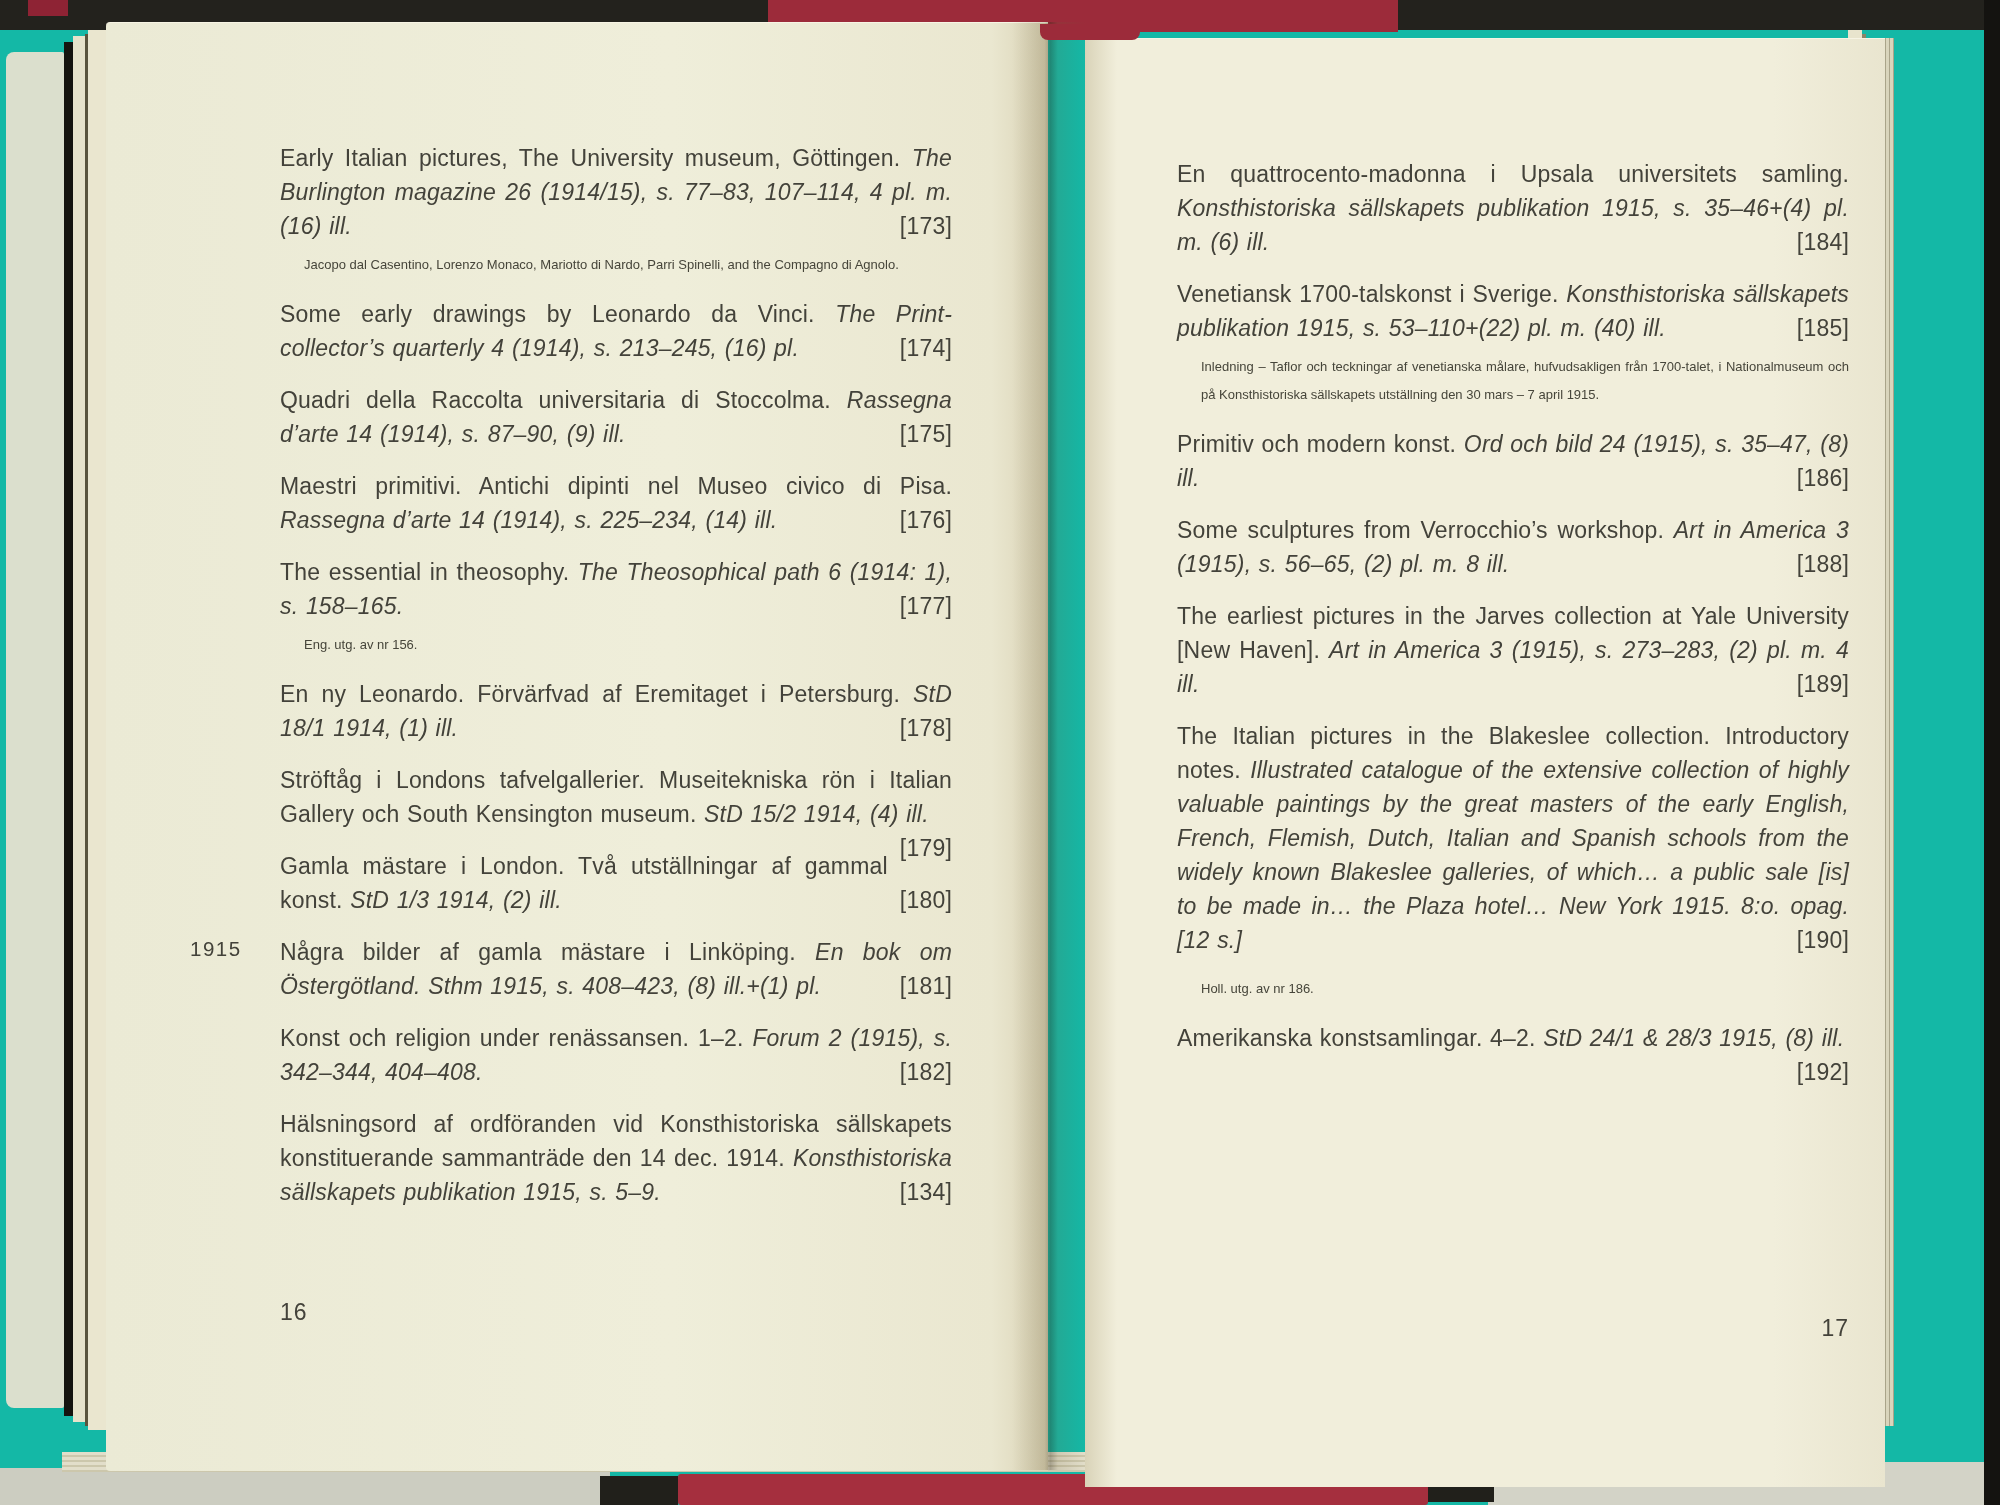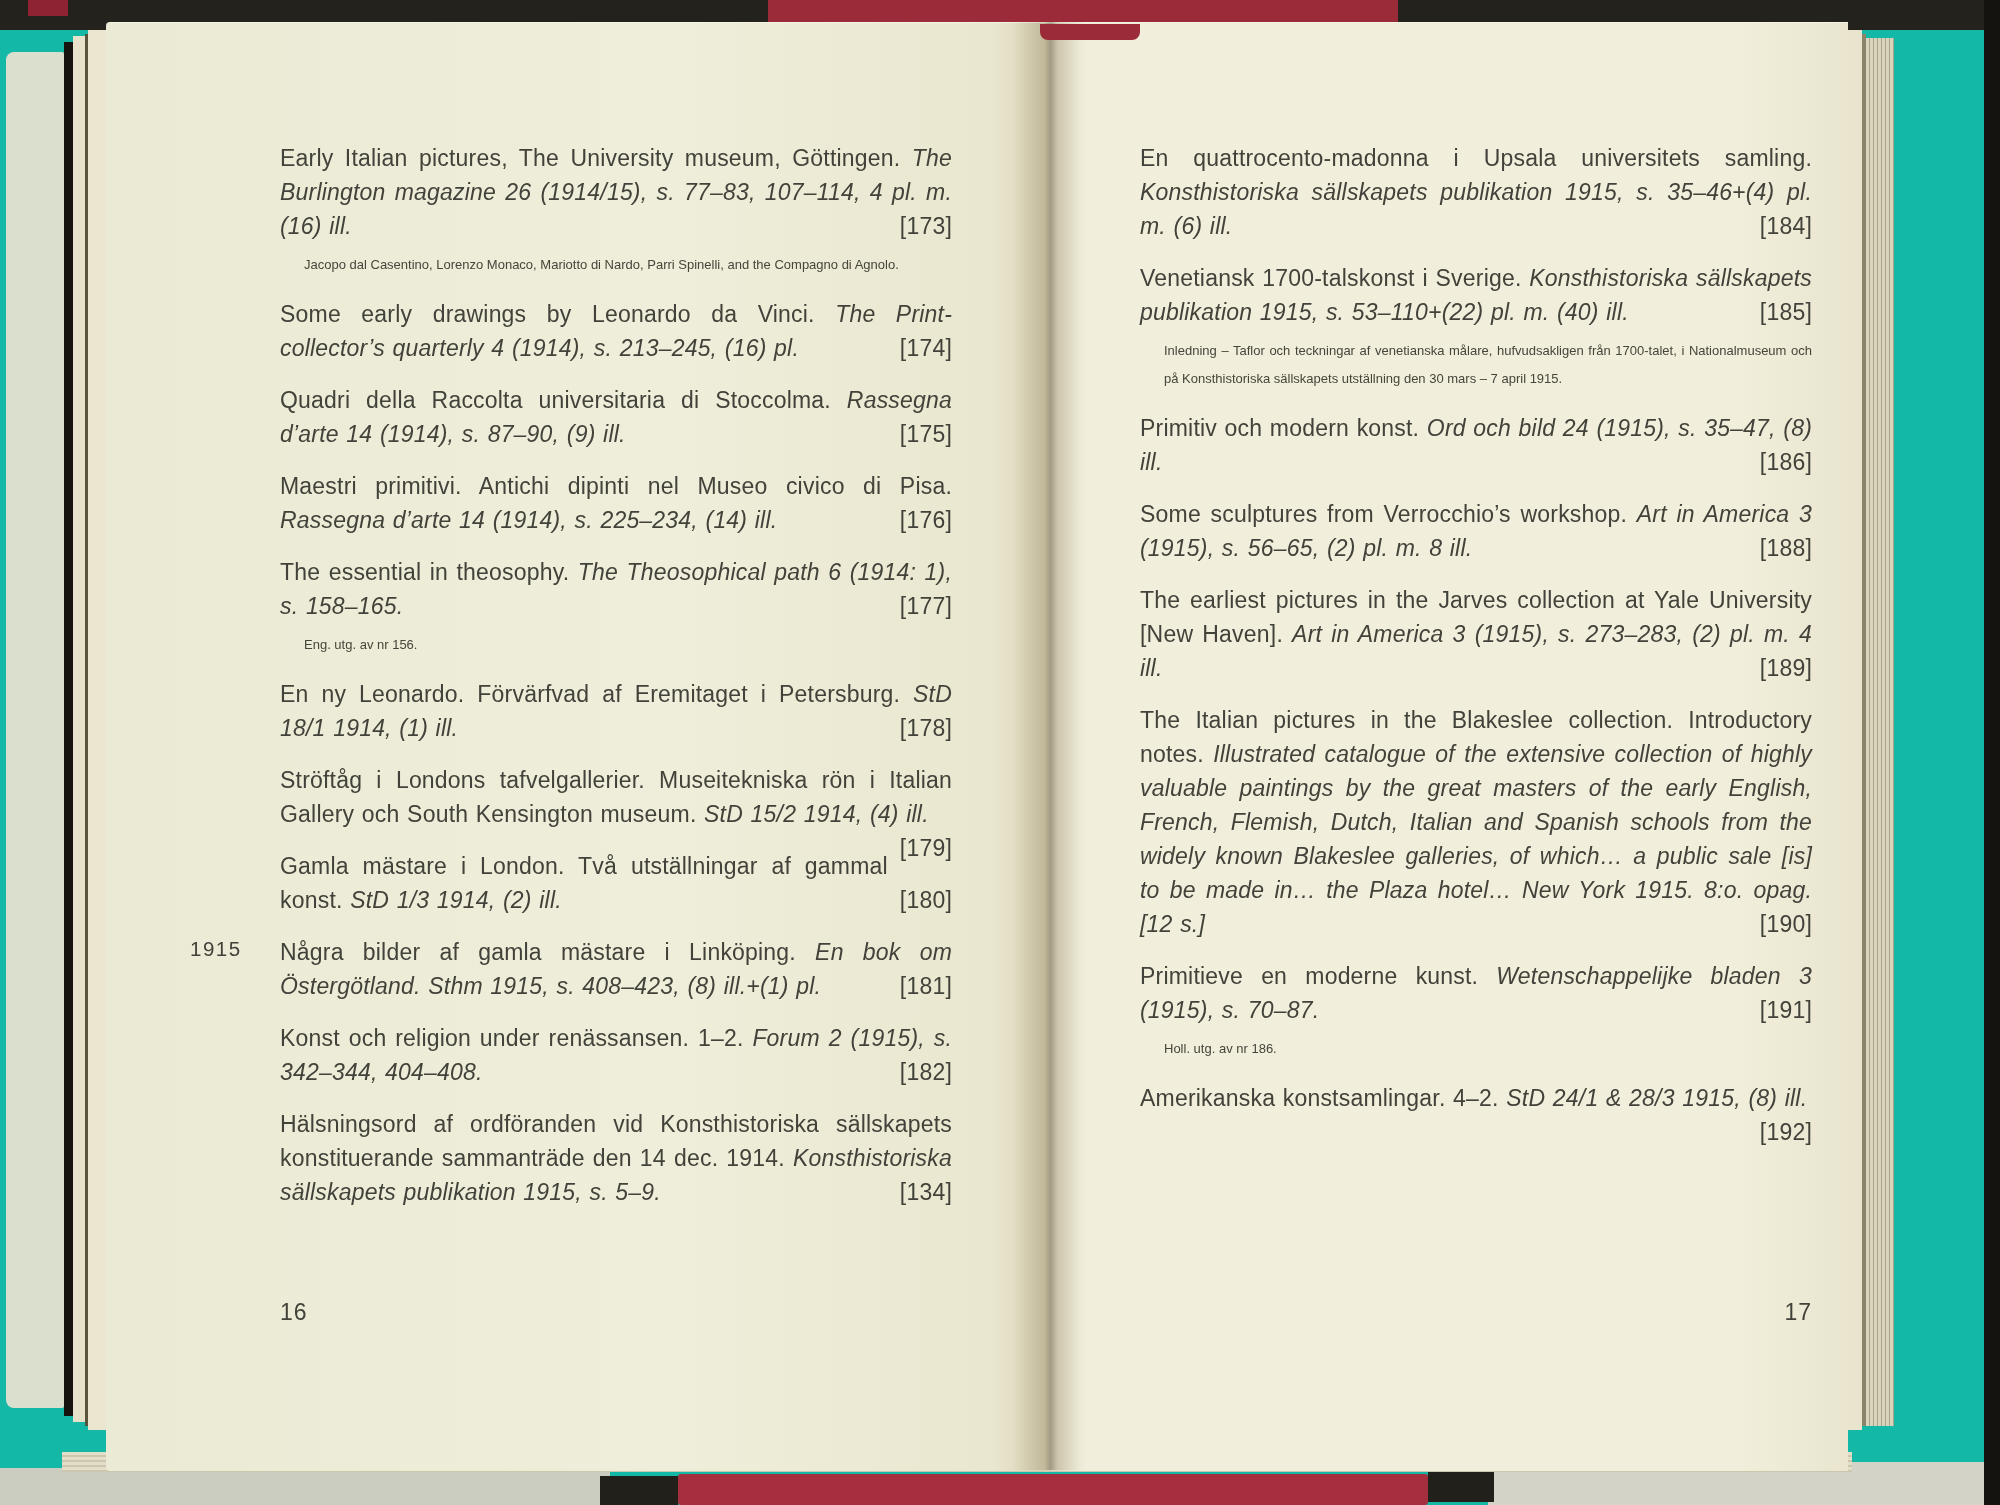--- a/index.html
+++ b/index.html
@@ -22,23 +22,23 @@
 
   .edge-r1 { position:absolute; left:1848px; top:30px; width:14px; height:1400px; background:#e8e4cd; }
   .edge-r2 { position:absolute; left:1862px; top:34px; width:4px;  height:1392px; background:#8a8468; }
   .edge-r3 { position:absolute; left:1866px; top:38px; width:28px; height:1388px;
              background:repeating-linear-gradient(to right,#d9d5bc 0 3px,#a9a489 3px 4px); }
 
   .page { position:absolute; top:22px; height:1448px; z-index:2; }
   .left-page  { left:106px;  width:942px;
     background:linear-gradient(to right,#ebead5 0%,#efeeda 60%,#eae7d0 94%,#d8d1b3 100%);
     border-radius:4px 0 0 4px; border-top:1px solid #f7f4e4; }
-  .right-page { left:1048px; width:800px;
+  .right-page { left:1085px; width:800px;
     background:linear-gradient(to right,#d9d3b8 0%,#f1eedb 4%,#f1eedb 86%,#e9e5cf 100%);
-    border-top:1px solid #f7f4e4; }
+    border-top:1px solid #f7f4e4;margin-top:16px; }
   .gutter-shadow { position:absolute; left:1012px; top:22px; width:74px; height:1448px; z-index:3; pointer-events:none;
     background:linear-gradient(to right,rgba(110,95,60,0) 0%,rgba(110,95,60,0.22) 44%,rgba(55,45,25,0.34) 52%,rgba(110,95,60,0.16) 62%,rgba(110,95,60,0) 100%); }
 
   .bottom-pages { position:absolute; left:62px; top:1452px; width:1790px; height:20px; z-index:1;
     background:repeating-linear-gradient(to bottom,#e2deca 0 3px,#ccc7ac 3px 5px); }
   .bottom-light-left  { position:absolute; left:0; top:1468px; width:610px; height:37px; background:#cccdc1; }
   .bottom-light-right { position:absolute; left:1488px; top:1462px; width:512px; height:43px; background:#d3d3c7; }
   .bottom-black-left  { position:absolute; left:600px;  top:1476px; width:78px; height:29px; background:#21201b; }
   .bottom-red         { position:absolute; left:678px;  top:1474px; width:750px; height:31px; background:#a52f3e; border-radius:3px; }
   .bottom-black-right { position:absolute; left:1428px; top:1472px; width:66px; height:30px; background:#21201b; }
@@ -188,21 +188,20 @@
   </div>
 
   <div class="entry">
 
     <p class="entry-text"><span class="entry-title">The Italian pictures in the Blakeslee collection. Introductory notes. </span><span class="entry-source">Illustrated catalogue of the extensive collection of highly valuable paintings by the great masters of the early English, French, Flemish, Dutch, Italian and Spanish schools from the widely known Blakeslee galleries, of which… a public sale [is] to be made in… the Plaza hotel… New York 1915. 8:o. opag. [12 s.]</span><span class="entry-ref">[190]</span></p>
 
   </div>
 
   <div class="entry">
 
-    <p class="entry-text"><span class="entry-title">Primitieve en moderne kunst. </span><span class="entry-source">Wetenschappelijke bladen 3 (1915), s. 70–87.</span><span class="entry-ref">[191]</span></p>
     <p class="entry-note">Holl. utg. av nr 186.</p>
   </div>
 
   <div class="entry">
 
     <p class="entry-text"><span class="entry-title">Amerikanska konstsamlingar. 4–2. </span><span class="entry-source">StD 24/1 &amp; 28/3 1915, (8) ill.</span><span class="entry-ref">[192]</span></p>
 
   </div>
 </div>
     <div class="page-num">17</div>

